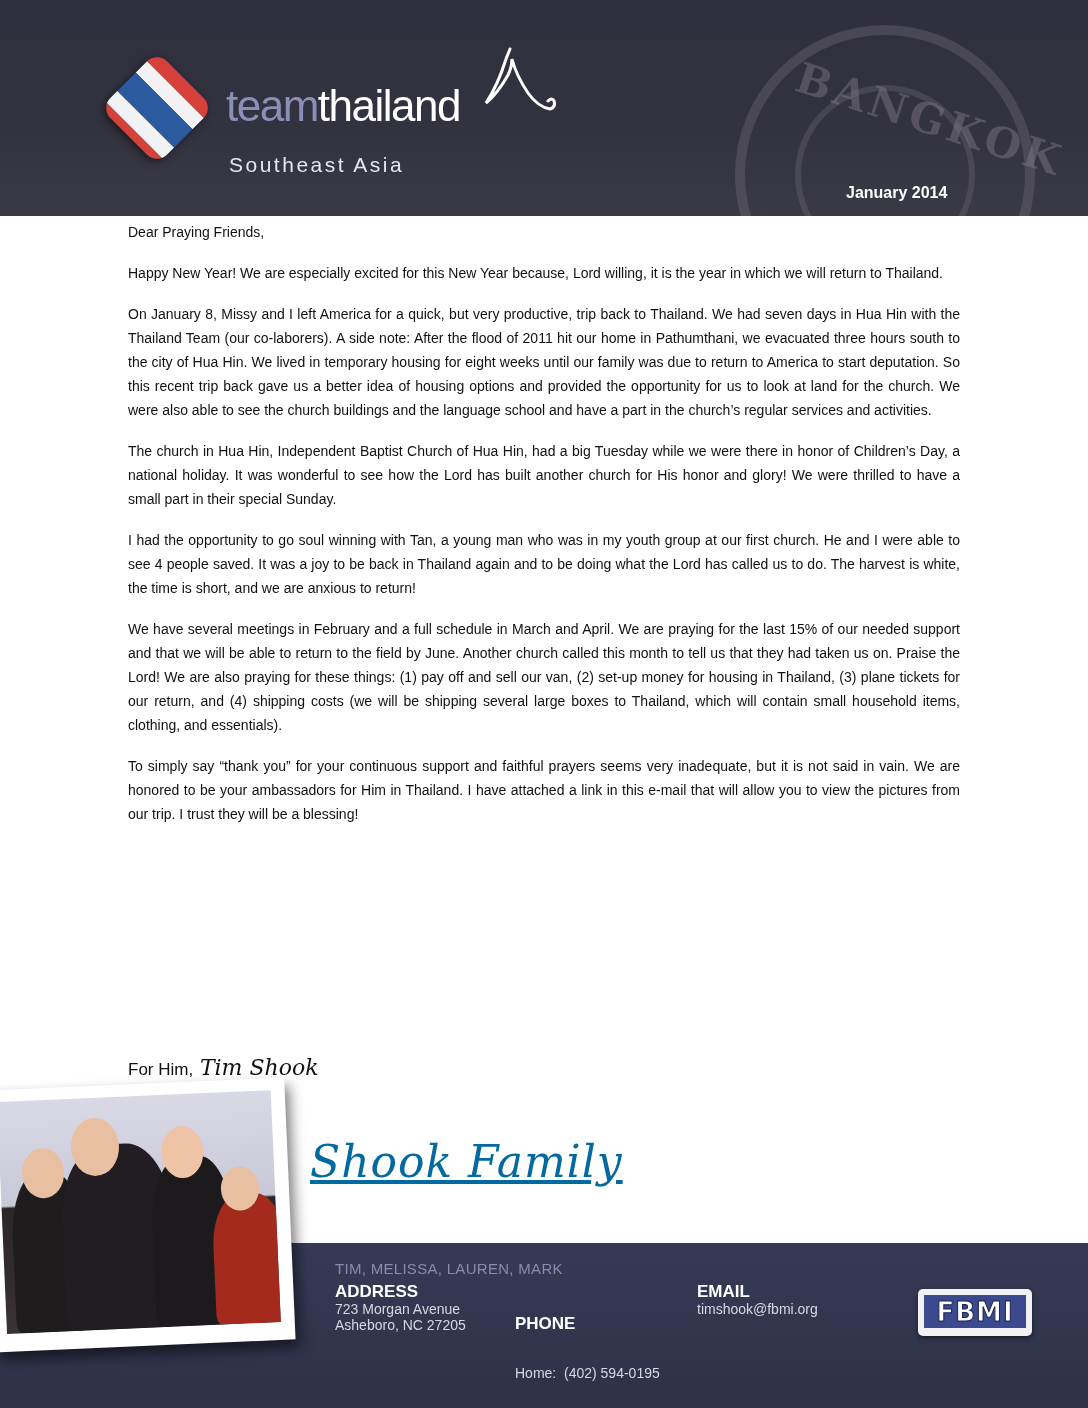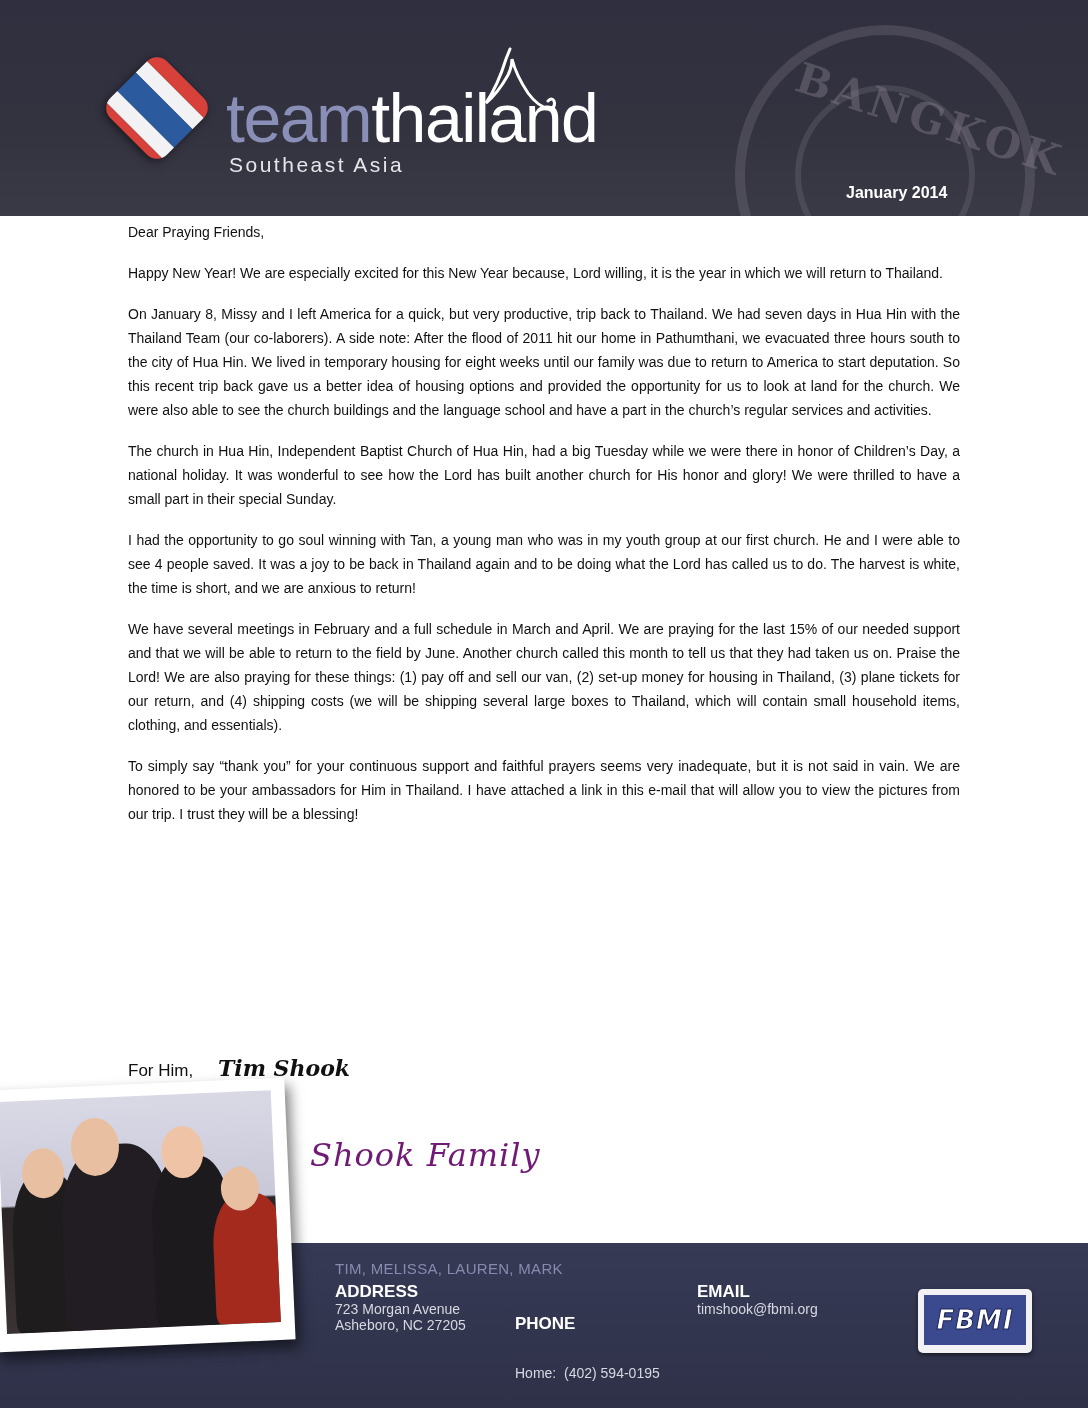--- a/index.html
+++ b/index.html
@@ -3,42 +3,42 @@
 <meta charset="utf-8">
 <style>
   html, body { margin: 0; padding: 0; }
   body { width: 1088px; height: 1408px; position: relative; overflow: hidden; background: #ffffff; font-family: "Liberation Sans", sans-serif; }
   .header { position: absolute; left: 0; top: 0; width: 1088px; height: 216px; background: linear-gradient(180deg, #2f2f3f 0%, #33323f 60%, #3a3946 100%); overflow: hidden; }
   .stamp { position: absolute; left: 735px; top: 25px; width: 300px; height: 300px; border-radius: 50%; border: 10px solid rgba(120,115,125,0.35); box-sizing: border-box; }
   .stamp-inner { position: absolute; left: 50px; top: 50px; width: 180px; height: 180px; border-radius: 50%; border: 6px solid rgba(120,115,125,0.3); box-sizing: border-box; }
   .stamp-text { position: absolute; left: 60px; top: 18px; font-family: "DejaVu Serif", serif; font-weight: bold; font-size: 42px; color: rgba(130,125,135,0.45); letter-spacing: 4px; transform: rotate(18deg); transform-origin: left top; }
   .logo-flag { position: absolute; left: 117px; top: 68px; width: 80px; height: 80px; transform: rotate(45deg); border-radius: 14px; overflow: hidden; box-shadow: 0 3px 8px rgba(0,0,0,0.5); }
   .logo-flag .s { position: absolute; left: -20px; width: 140px; }
-  .logo-word { position: absolute; left: 226px; top: 84px; font-size: 68px; letter-spacing: -1.5px; line-height: 1; }
+  .logo-word { position: absolute; left: 226px; top: 84px; font-size: 44px; letter-spacing: -1.5px; line-height: 1; }
   .logo-word .a { color: #8a8fb8; }
   .logo-word .b { color: #ffffff; }
   .logo-sub { position: absolute; left: 229px; top: 153px; font-size: 21px; letter-spacing: 2.5px; color: #e6e6ea; }
   .logo-roof { position: absolute; left: 478px; top: 45px; width: 80px; height: 90px; }
   .date { position: absolute; left: 846px; top: 184px; font-size: 16px; font-weight: bold; color: #ffffff; }
 
   .body-text { position: absolute; left: 128px; top: 220px; width: 832px; font-family: "Liberation Sans", sans-serif; font-size: 14px; line-height: 24px; color: #111; }
   .body-text p { margin: 0 0 17px 0; text-align: justify; }
   .signoff { position: absolute; left: 128px; top: 1055px; font-size: 17px; color: #111; }
-  .sig { font-family: "DejaVu Serif", serif; font-style: italic; font-size: 22px; margin-left: 20px; font-weight: bold; }
+  .sig { font-family: "DejaVu Serif", serif; font-style: italic; font-size: 22px; margin-left: 2px; }
 
   .footer { position: absolute; left: 0; top: 1243px; width: 1088px; height: 165px; background: linear-gradient(180deg, #363a55 0%, #2e3148 100%); }
   .photo { position: absolute; left: -10px; top: 1084px; width: 300px; height: 262px; background: #fff; transform: rotate(-2.5deg); box-shadow: 4px 8px 14px rgba(0,0,0,0.55); }
   .photo-inner { position: absolute; left: 12px; top: 12px; right: 14px; bottom: 18px; background: linear-gradient(180deg, #d9d9e6 0%, #c9c8d8 45%, #2b2627 46%, #3a3233 100%); overflow: hidden; }
   .person { position: absolute; bottom: 0; border-radius: 40% 40% 8% 8%; }
   .head { position: absolute; border-radius: 50%; background: #e9bfa2; }
-  .shook { position: absolute; left: 310px; top: 1136px; font-family: "DejaVu Serif", serif; font-style: italic; font-size: 32px; color: #701a75; letter-spacing: 1px; }
+  .shook { position: absolute; left: 310px; top: 1136px; font-family: "DejaVu Serif", serif; font-style: italic; font-size: 44px; color: #0369a1; letter-spacing: 1px; text-decoration: underline; }
   .shook-names { position: absolute; left: 335px; top: 1260px; font-size: 15px; color: #8a8ab0; letter-spacing: 0.3px; }
   .col { position: absolute; top: 1284px; color: #d7d8e2; font-size: 14px; line-height: 16px; }
   .col .h { font-weight: bold; font-size: 17px; color: #ffffff; margin-bottom: 1px; }
-  .fbmi { position: absolute; left: 918px; top: 1289px; width: 114px; height: 64px; background: #f2f2f4; border-radius: 5px; box-shadow: 0 2px 4px rgba(0,0,0,0.5); font-style: italic; }
+  .fbmi { position: absolute; left: 918px; top: 1289px; width: 114px; height: 47px; background: #f2f2f4; border-radius: 5px; box-shadow: 0 2px 4px rgba(0,0,0,0.5); }
   .fbmi-inner { position: absolute; left: 6px; top: 6px; right: 6px; bottom: 8px; background: #3b4a8e; display: flex; align-items: center; justify-content: center; }
   .fbmi-text { font-family: "DejaVu Sans", sans-serif; font-weight: bold; font-size: 26px; color: #ffffff; letter-spacing: 1px; -webkit-text-stroke: 1px #1a2250; }
 </style>
 </head>
 <body>
 
 <div class="header">
   <div class="stamp">
     <div class="stamp-inner"></div>
     <div class="stamp-text">BANGKOK</div>

